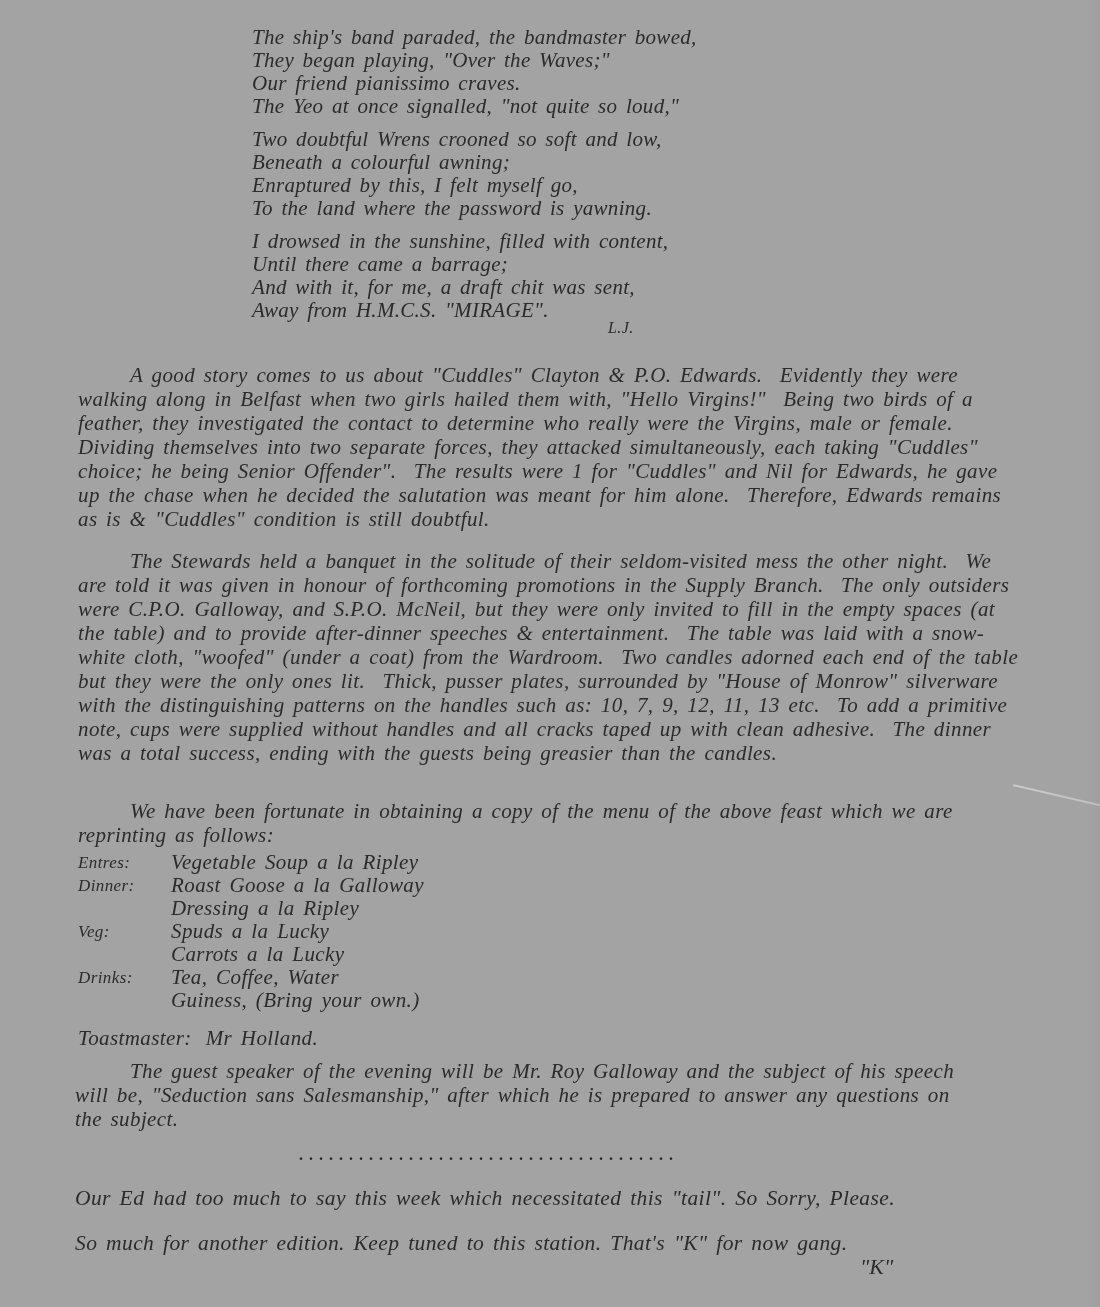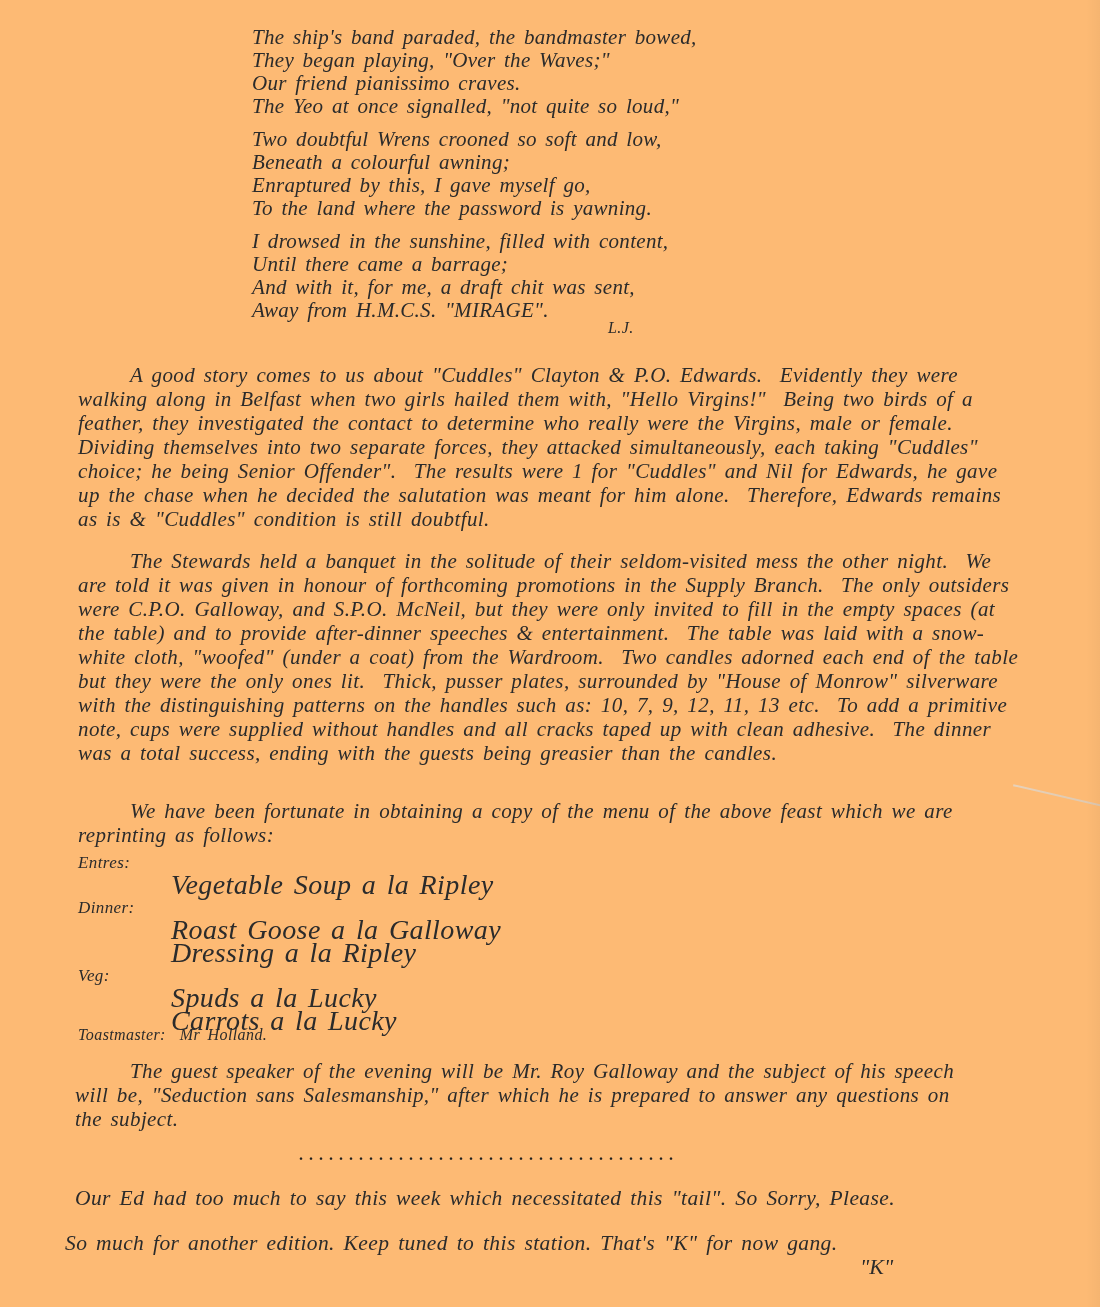--- a/index.html
+++ b/index.html
@@ -1,47 +1,47 @@
 <!DOCTYPE html>
 <html><head>
 <meta charset="utf-8">
 <style>
   html,body { margin:0; padding:0; background:#ffffff; }
   .page {
     position:relative;
     width:1100px; height:1307px;
-    background:#fdba74;
+    background:#a3a3a3;
     overflow:hidden;
     font-family:"Liberation Serif", serif;
     font-style:italic;
     color:#2b2b2b;
   }
   .txt { font-size:21px; line-height:24px; letter-spacing:0.4px; word-spacing:3px; }
   .poem { position:absolute; top:26px; left:252px; }
   .stanza { margin-bottom:10px; }
   .poem .line { font-size:21px; line-height:23px; letter-spacing:0.3px; word-spacing:3px; white-space:pre; }
   .signature { position:absolute; top:316px; left:608px; font-size:16px; }
   .para { position:absolute; white-space:pre-wrap; }
   .para-cuddles   { top:363px; left:78px;  width:942px; text-indent:52px; }
   .para-banquet   { top:549px; left:78px;  width:942px; text-indent:52px; }
   .para-menuintro { top:799px; left:78px;  width:880px; text-indent:52px; }
   .para-guest     { top:1059px; left:75px; width:900px; text-indent:55px; }
   .menu { position:absolute; top:851px; left:78px; }
   .menu-row { display:flex; }
   .menu-label { width:93px; flex:0 0 93px; font-size:17px; line-height:23px; letter-spacing:0.4px; }
-  .menu-items { font-size:28px; line-height:23px; letter-spacing:0.4px; word-spacing:3px;margin-top:22px; }
-  .toastmaster { position:absolute; top:1026px; left:78px; font-size:16px; letter-spacing:0.4px; word-spacing:3px; }
+  .menu-items { font-size:21px; line-height:23px; letter-spacing:0.4px; word-spacing:3px; }
+  .toastmaster { position:absolute; top:1026px; left:78px; font-size:21px; letter-spacing:0.4px; word-spacing:3px; }
   .toastmaster .t-value { margin-left:14px; }
   .separator {
     position:absolute; top:1146px; left:299px;
     font-style:normal; font-weight:700; font-size:16px;
     letter-spacing:6px; color:#1f1f1f; white-space:nowrap;
   }
   .closing-line1 { position:absolute; top:1186px; left:75px; width:960px; font-size:21.5px; }
-  .closing-line2 { position:absolute; top:1231px; left:65px; width:960px; font-size:21.5px; }
+  .closing-line2 { position:absolute; top:1231px; left:75px; width:960px; font-size:21.5px; }
   .signoff { position:absolute; top:1254px; left:860px; font-size:22px; }
   .crease {
     position:absolute; left:1012px; top:795px; width:96px; height:2px;
     background:linear-gradient(90deg, #dedcd8, #cfccc7);
     transform:rotate(13deg); opacity:0.7;
   }
   .edge-shade {
     position:absolute; right:0; top:0; width:14px; height:1307px;
     background:linear-gradient(90deg, rgba(0,0,0,0), rgba(0,0,0,0.03));
   }
@@ -54,21 +54,21 @@
   <div class="poem">
     <div class="stanza">
       <div class="line">The ship's band paraded, the bandmaster bowed,</div>
       <div class="line">They began playing, "Over the Waves;"</div>
       <div class="line">Our friend pianissimo craves.</div>
       <div class="line">The Yeo at once signalled, "not quite so loud,"</div>
     </div>
     <div class="stanza">
       <div class="line">Two doubtful Wrens crooned so soft and low,</div>
       <div class="line">Beneath a colourful awning;</div>
-      <div class="line">Enraptured by this, I gave myself go,</div>
+      <div class="line">Enraptured by this, I felt myself go,</div>
       <div class="line">To the land where the password is yawning.</div>
     </div>
     <div class="stanza">
       <div class="line">I drowsed in the sunshine, filled with content,</div>
       <div class="line">Until there came a barrage;</div>
       <div class="line">And with it, for me, a draft chit was sent,</div>
       <div class="line">Away from H.M.C.S. "MIRAGE".</div>
     </div>
   </div>
 
@@ -94,20 +94,27 @@
         <div>Dressing a la Ripley</div>
       </div>
     </div>
     <div class="menu-row">
       <div class="menu-label">Veg:</div>
       <div class="menu-items">
         <div>Spuds a la Lucky</div>
         <div>Carrots a la Lucky</div>
       </div>
     </div>
+    <div class="menu-row">
+      <div class="menu-label">Drinks:</div>
+      <div class="menu-items">
+        <div>Tea, Coffee, Water</div>
+        <div>Guiness, (Bring your own.)</div>
+      </div>
+    </div>
   </div>
 
   <div class="toastmaster">
     <span class="t-label">Toastmaster:</span><span class="t-value">Mr Holland.</span>
   </div>
 
   <div class="para para-guest txt">The guest speaker of the evening will be Mr. Roy Galloway and the subject of his speech will be, "Seduction sans Salesmanship," after which he is prepared to answer any questions on the subject.</div>
 
   <div class="separator">......................................</div>
 

